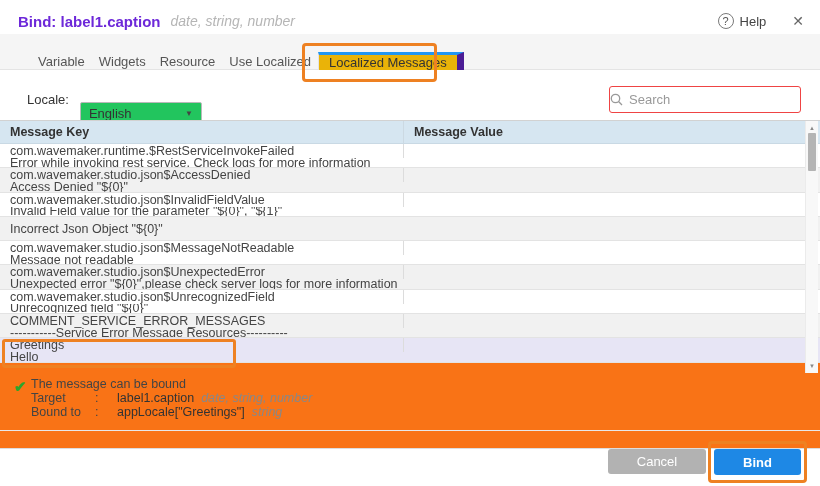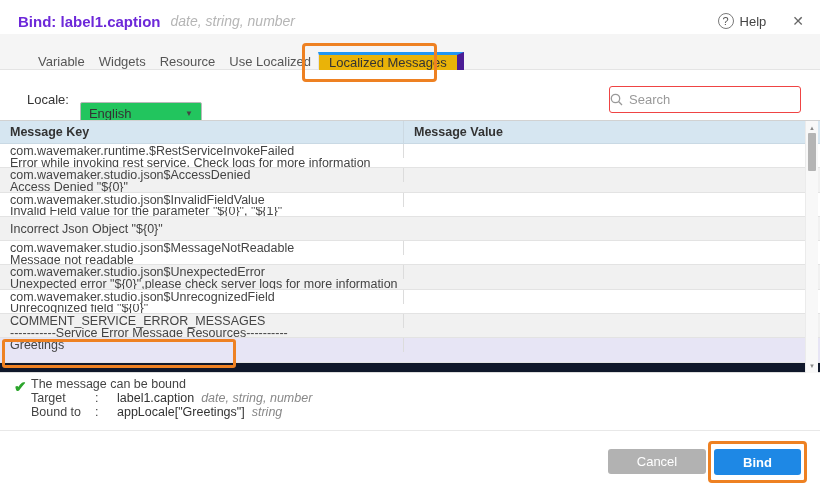--- a/index.html
+++ b/index.html
@@ -64,22 +64,22 @@
   }
   .search-box svg { flex: 0 0 auto; margin-right: 6px; }
   .search-input {
     border: none; outline: none; flex: 1; font-size: 13px;
     font-family: "Liberation Sans", sans-serif; color: #333; background: transparent;
   }
   .search-input::placeholder { color: #999; }
 
   
   .table-wrap {
-    position: absolute; top: 120px; left: 0; width: 820px; height: 253px;
-    border-top: 1px solid #d2d2d2; border-bottom: 1px solid #ddd; background: #0f172a;
+    position: absolute; top: 120px; left: 0; width: 820px; height: 329px;
+    border-top: 1px solid #d2d2d2; border-bottom: 1px solid #ddd; background: #f97316;
   }
   .thead {
     display: flex; height: 23px; background: #d6e6f1;
     border-bottom: 1px solid #c9d9e4; font-size: 12.5px; font-weight: bold; color: #333;
   }
   .thead .hcell { display: flex; align-items: center; }
   .hcell.key, .cell.key { width: 404px; padding-left: 10px; border-right: 1px solid #ccd9e2; }
   .hcell.value, .cell.value { flex: 1; padding-left: 10px; padding-right: 10px; }
   .trow {
     display: flex; height: 24.3px; border-bottom: 1px solid #e3e3e3;
@@ -200,20 +200,21 @@
       <div class="trow">
         <div class="cell key">com.wavemaker.studio.json$UnrecognizedField</div>
         <div class="cell value">Unrecognized field "${0}"</div>
       </div>
       <div class="trow">
         <div class="cell key">COMMENT_SERVICE_ERROR_MESSAGES</div>
         <div class="cell value">-----------Service Error Message Resources----------</div>
       </div>
       <div class="trow selected">
         <div class="cell key">Greetings</div>
+        <div class="cell value">Hello</div>
       </div>
     </div>
   <div class="scrollbar">
     <div class="sb-arrow sb-up">▲</div>
     <div class="sb-thumb"></div>
     <div class="sb-arrow sb-down">▼</div>
   </div>
 </div>
 
 <div class="status">

